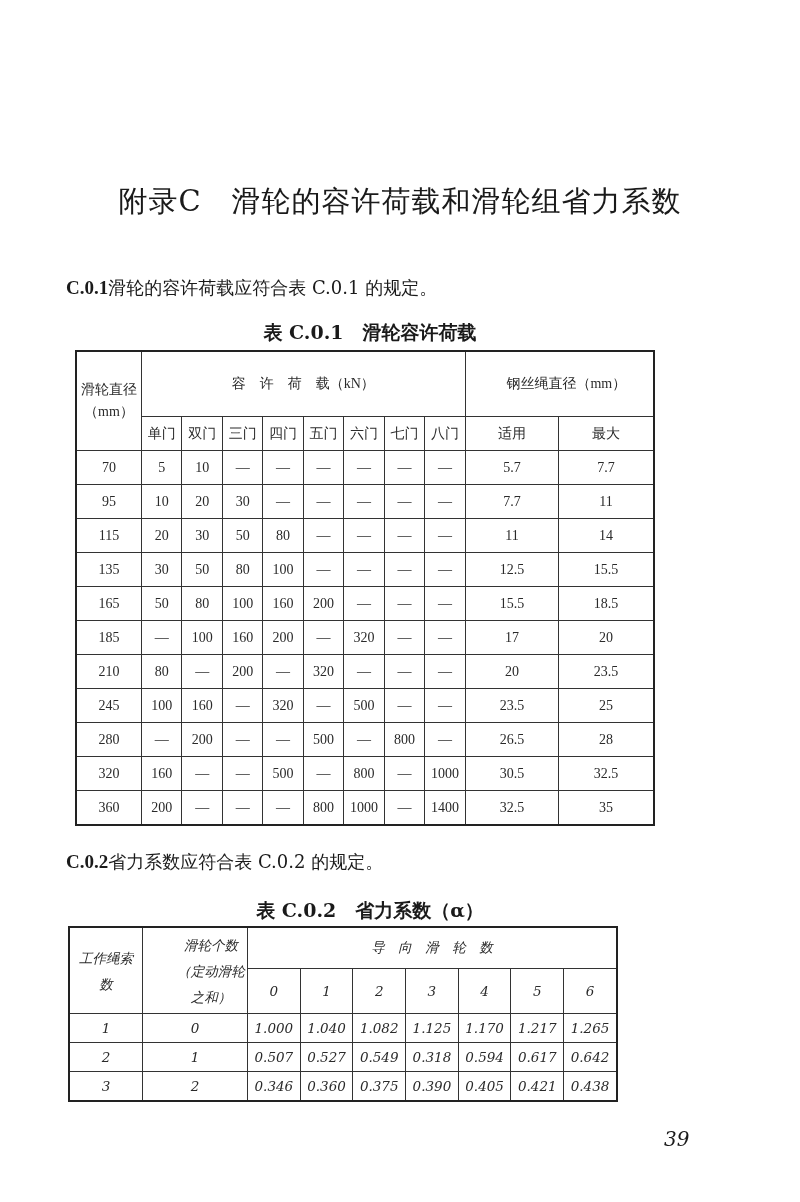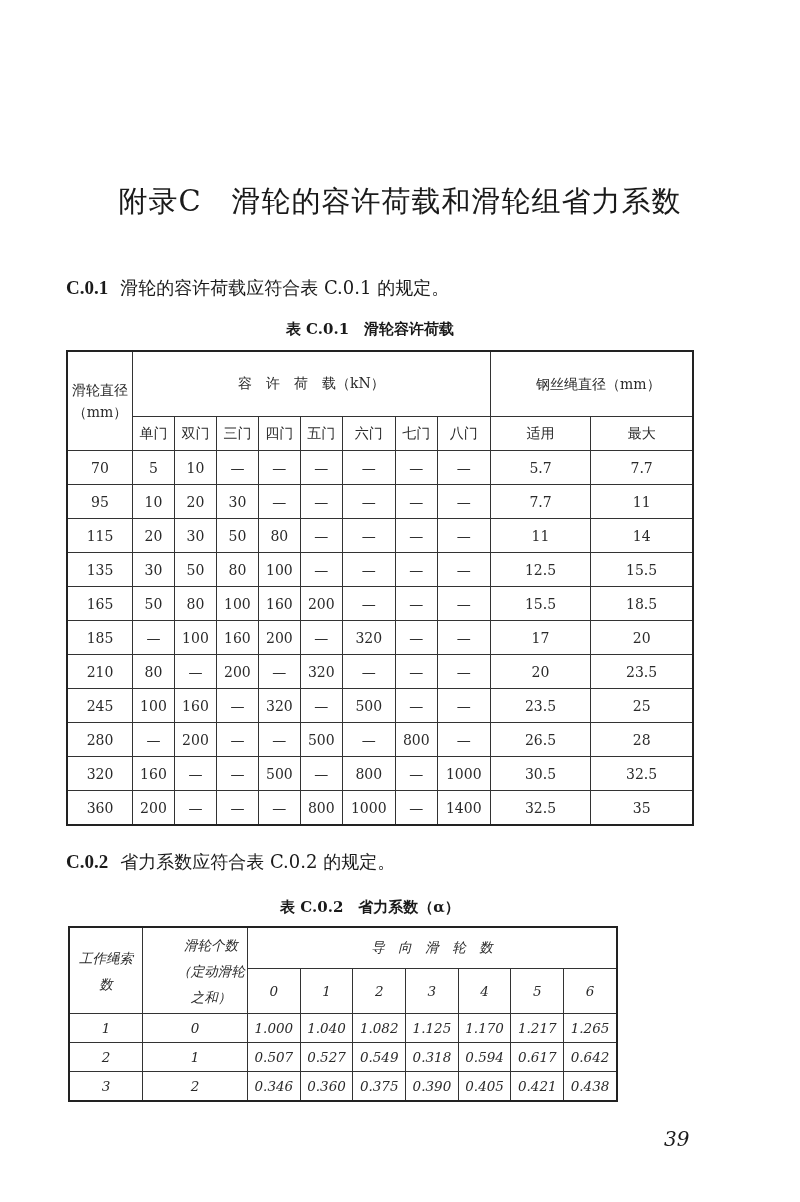--- a/index.html
+++ b/index.html
@@ -5,29 +5,29 @@
   html, body { margin:0; padding:0; }
   body {
     width:800px; height:1202px; background:#ffffff; position:relative; overflow:hidden;
     font-family:"DejaVu Serif","Liberation Serif",serif; color:#1a1a1a;
   }
   .title {
     position:absolute; left:0; width:800px; top:182px; text-align:center;
     font-size:29px; letter-spacing:1px; font-weight:normal;
   }
   .clause { position:absolute; left:66px; font-size:18px; }
-  .clause b { font-weight:bold; margin-right:12px; font-family:"Liberation Serif",serif; font-size:19px; }
+  .clause b { font-weight:bold; margin-right:0; font-family:"Liberation Serif",serif; font-size:19px; }
   .caption {
-    position:absolute; left:0; width:740px; text-align:center; font-size:15px; font-weight:bold;
+    position:absolute; left:0; width:740px; text-align:center; font-size:19px; font-weight:bold;
   }
   table { position:absolute; border-collapse:collapse; border:2px solid #222; }
   td {
     border:1px solid #333; text-align:center; font-size:14px; padding:0; color:#2a2a2a;
   }
-  #t1 { left:66px; top:350px; width:628px; }
+  #t1 { left:75px; top:350px; width:580px;font-family:Liberation Serif, serif; }
   #t1 td { height:33px; }
   #t1 .h1 td { height:64px; }
   #t2 { left:68px; top:926px; width:550px;font-style:italic; }
   #t2 td { height:28px; font-size:13.5px; }
   #t2 .h1 td { height:40px; }
   #t2 .h2 td { height:44px; }
   .pgnum { position:absolute; left:664px; top:1127px; font-size:20px; font-style:italic; }
 </style>
 </head>
 <body>

